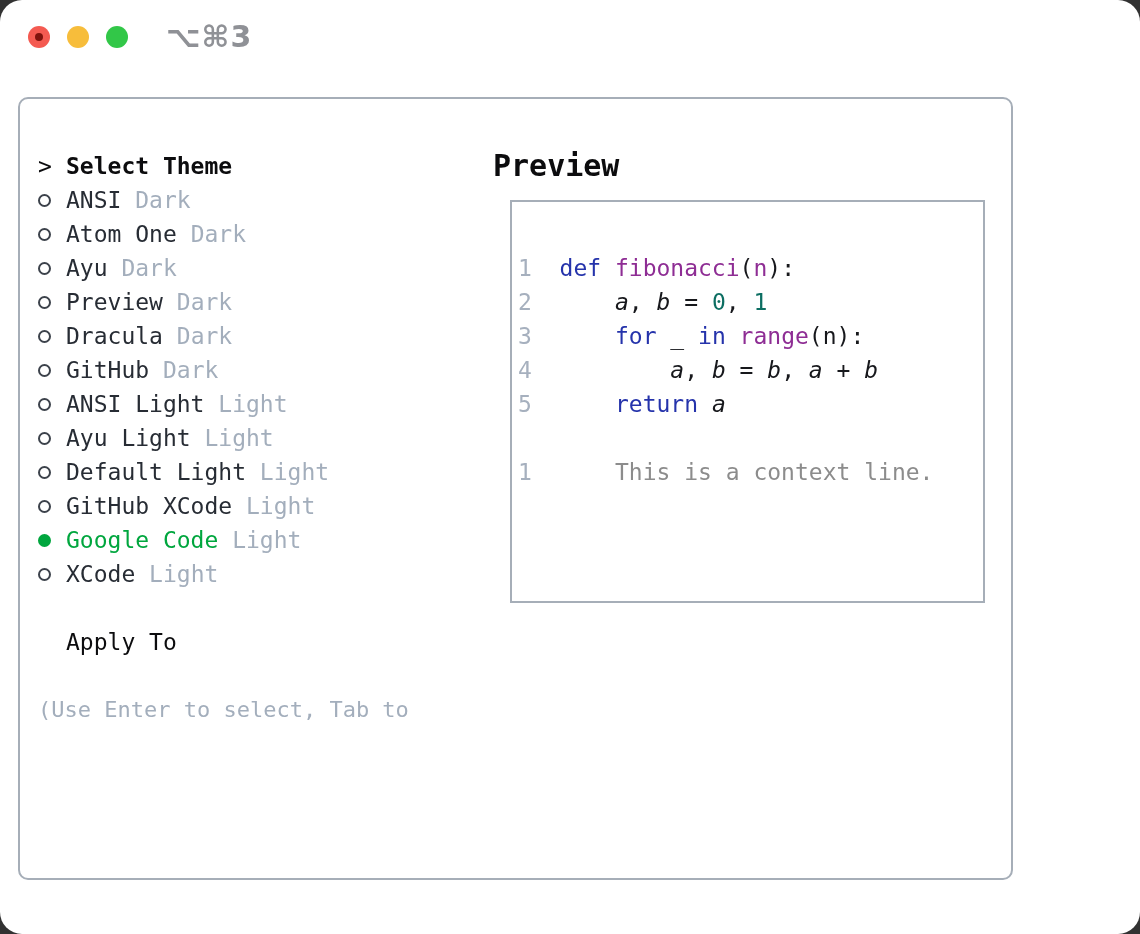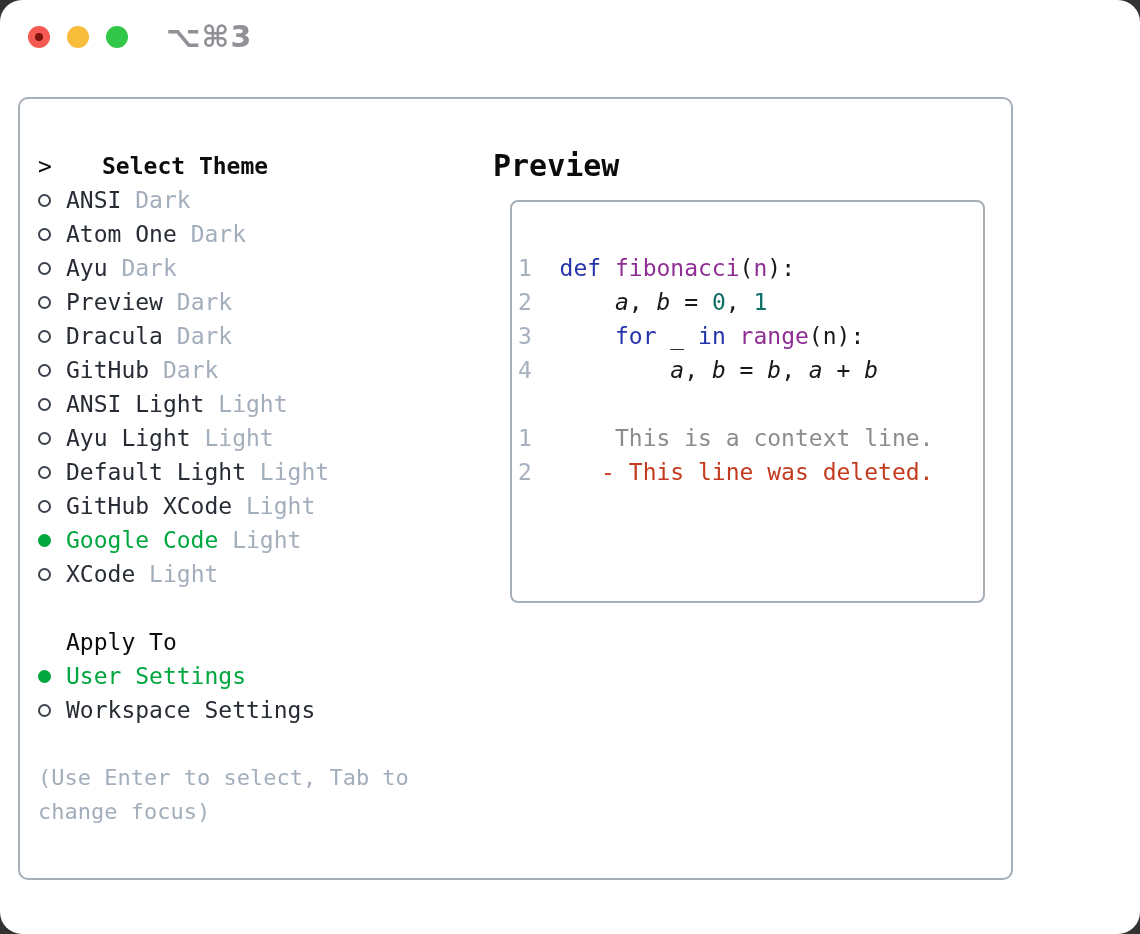--- a/index.html
+++ b/index.html
@@ -36,32 +36,32 @@
   
   .left-col { position:absolute; left:18px; top:50px; }
   .row { display:flex; align-items:center; height:34px; font-size:23px; color:var(--list-text); }
   .mark { display:inline-flex; align-items:center; justify-content:flex-start; width:28px; flex:0 0 28px; }
   .cursor-glyph { font-size:23px; color:var(--header-text); }
   .radio { width:13px; height:13px; border-radius:50%; border:2px solid var(--radio-outline); box-sizing:border-box; }
   .radio.on { background:var(--accent-green); border-color:var(--accent-green); }
   .name { white-space:pre; }
   .name.on { color:var(--accent-green); }
   .variant { white-space:pre; color:var(--muted);text-align:center; }
-  .hdr { font-weight:700; color:var(--header-text);margin-left:36px; }
+  .hdr { font-weight:700; color:var(--header-text); }
   .subhdr { color:var(--header-text); }
   .spacer { height:34px; }
   .help { font-size:22px; line-height:34px; color:var(--muted); white-space:pre; }
   
   .preview-label {
     position:absolute; left:473px; top:50px; height:34px; line-height:34px;
     font-size:30px; font-weight:700; color:var(--header-text);
   }
   .preview-pane {
     position:absolute; left:490px; top:101px; width:475px; height:403px;
-    border:2px solid var(--border-gray); border-radius:8px;
+    border:2px solid var(--border-gray); border-radius:0;
     box-sizing:border-box; padding:49px 4px 0 6px; overflow:hidden; background:#fff;
   }
   .pline { margin:0; font-family:inherit; font-size:23px; line-height:34px; height:34px; white-space:pre; }
   .tok-num   { color:var(--line-number); }
   .tok-kw    { color:var(--keyword-blue); }
   .tok-fn    { color:var(--function-purple); }
   .tok-lit   { color:var(--literal-teal); }
   .tok-plain { color:var(--code-text); }
   .tok-var   { color:var(--code-text); font-style:italic; }
   .tok-ctx   { color:var(--context-gray); }
@@ -173,45 +173,30 @@
             </span>
             <span class="name">XCode</span>
             <span class="variant"> Light</span>
           </div>
         </div>
       <div class="spacer"></div>
       <div class="row">
         <span class="mark"></span>
         <span class="name subhdr">Apply To</span>
       </div>
-      <div id="apply-list">
-          <div class="row">
-            <span class="mark">
-              <span class="radio on"></span>
-            </span>
-            <span class="name on">User Settings</span>
-          </div>
-          <div class="row">
-            <span class="mark">
-              <span class="radio"></span>
-            </span>
-            <span class="name">Workspace Settings</span>
-          </div>
-        </div>
       <div class="spacer"></div>
       <div id="help-block">
           <div class="help">(Use Enter to select, Tab to</div>
-          <div class="help">change focus)</div>
         </div>
     </div>
 
     <div class="preview-label">Preview</div>
     <div class="preview-pane" id="preview-pane">
         <pre class="pline"><span class="tok-num">1  </span><span class="tok-kw">def </span><span class="tok-fn">fibonacci</span><span class="tok-plain">(</span><span class="tok-fn">n</span><span class="tok-plain">):</span></pre>
         <pre class="pline"><span class="tok-num">2  </span><span class="tok-plain">    </span><span class="tok-var">a</span><span class="tok-plain">, </span><span class="tok-var">b</span><span class="tok-plain"> = </span><span class="tok-lit">0</span><span class="tok-plain">, </span><span class="tok-lit">1</span></pre>
         <pre class="pline"><span class="tok-num">3  </span><span class="tok-plain">    </span><span class="tok-kw">for</span><span class="tok-plain"> _ </span><span class="tok-kw">in</span><span class="tok-plain"> </span><span class="tok-fn">range</span><span class="tok-plain">(n):</span></pre>
         <pre class="pline"><span class="tok-num">4  </span><span class="tok-plain">        </span><span class="tok-var">a</span><span class="tok-plain">, </span><span class="tok-var">b</span><span class="tok-plain"> = </span><span class="tok-var">b</span><span class="tok-plain">, </span><span class="tok-var">a</span><span class="tok-plain"> + </span><span class="tok-var">b</span></pre>
+        <pre class="pline"><span class="tok-num">5  </span><span class="tok-plain">    </span><span class="tok-kw">return</span><span class="tok-plain"> </span><span class="tok-var">a</span></pre>
         <pre class="pline"></pre>
         <pre class="pline"><span class="tok-num">1  </span><span class="tok-ctx">    This is a context line.</span></pre>
-        <pre class="pline"><span class="tok-num">2  </span><span class="tok-del">   - This line was deleted.</span></pre>
       </div>
   </div>
 </div>
 
 </body></html>

